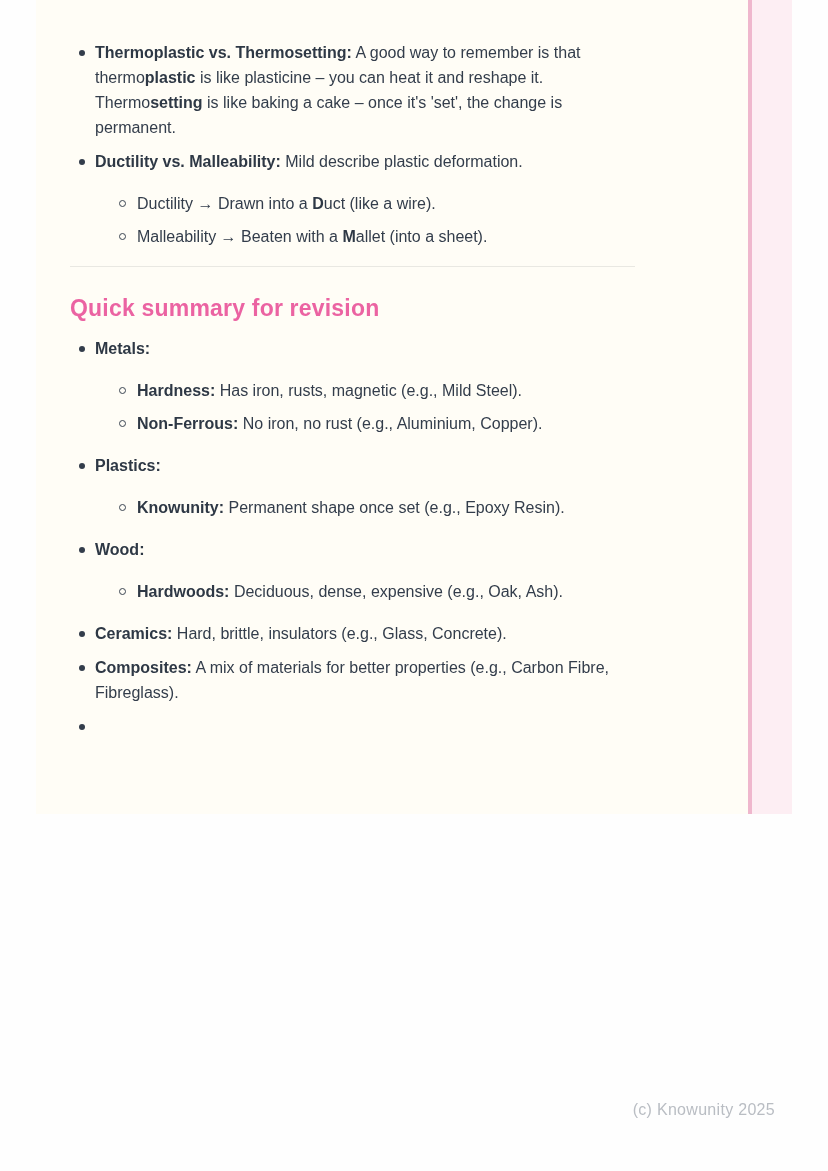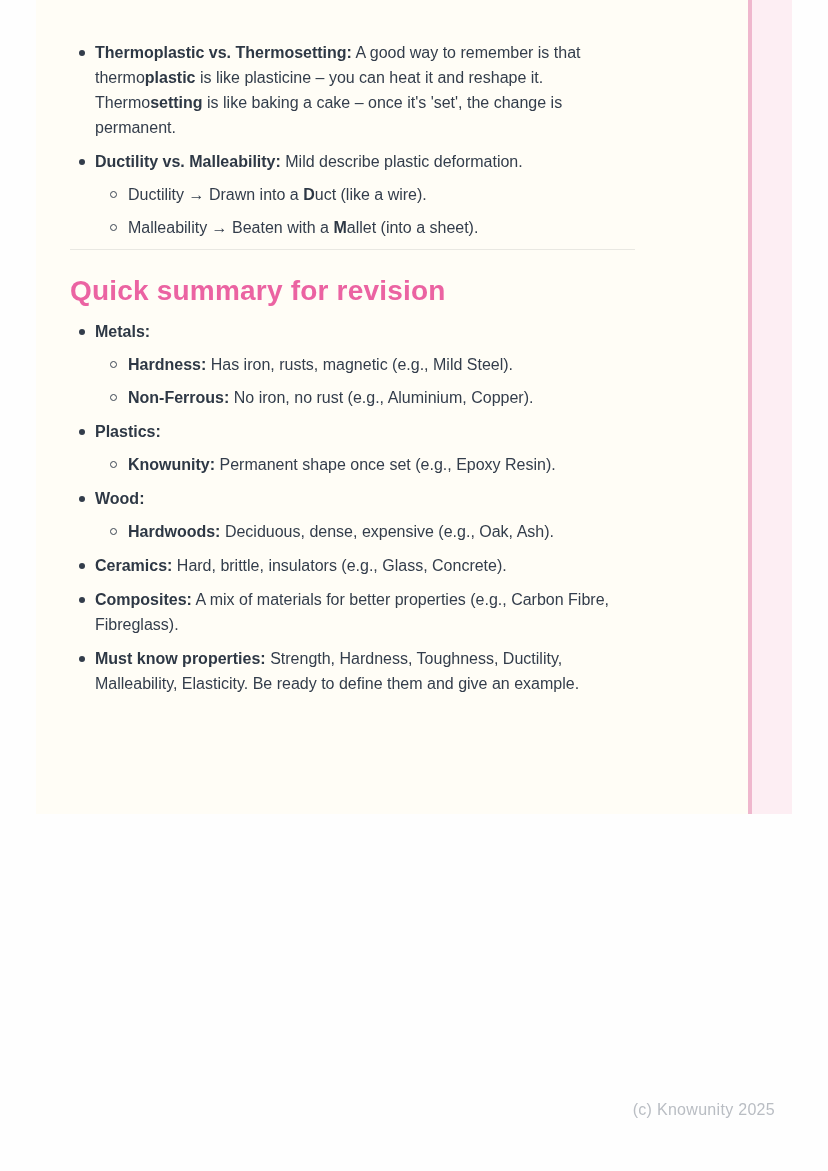--- a/index.html
+++ b/index.html
@@ -46,21 +46,21 @@
     list-style: none;
     margin: 0;
     padding: 0;
   }
   ul.list li {
     position: relative;
     padding-left: 25px;
   }
   li.li1 { margin-bottom: 9px; }
   li.li2 { margin-bottom: 8px; }
-  ul.sub { margin: 8px; padding: 0; }
+  ul.sub { margin: 17px; padding: 0; }
   .li1 > .marker {
     position: absolute;
     left: 9px;
     top: 10px;
     width: 6px;
     height: 6px;
     border-radius: 50%;
     background: #333d4b;
   }
   .li2 > .marker {
@@ -75,21 +75,21 @@
   }
   strong { font-weight: bold; color: #2e3845; }
   hr.divider {
     border: none;
     border-top: 1px solid #e9e8e2;
     width: 565px;
     margin: 9px 0 26px 0;
   }
   h2.heading {
     margin: 0 0 13px 0;
-    font-size: 28px;
+    font-size: 23px;
     line-height: 30px;
     font-weight: bold;
     color: #eb63a2;
     letter-spacing: 0.2px;
   }
   .footer {
     position: absolute;
     top: 1103px;
     right: 53px;
     font-size: 16px;
@@ -120,18 +120,18 @@
               <li class="li2"><span class="marker"></span><span><strong>Non-Ferrous:</strong><span> No iron, no rust (e.g., Aluminium, Copper).</span></span></li>
             </ul></li>
           <li class="li1"><span class="marker"></span><span><strong>Plastics:</strong></span><ul class="list sub">
               <li class="li2"><span class="marker"></span><span><strong>Knowunity:</strong><span> Permanent shape once set (e.g., Epoxy Resin).</span></span></li>
             </ul></li>
           <li class="li1"><span class="marker"></span><span><strong>Wood:</strong></span><ul class="list sub">
               <li class="li2"><span class="marker"></span><span><strong>Hardwoods:</strong><span> Deciduous, dense, expensive (e.g., Oak, Ash).</span></span></li>
             </ul></li>
           <li class="li1"><span class="marker"></span><span><strong>Ceramics:</strong><span> Hard, brittle, insulators (e.g., Glass, Concrete).</span></span></li>
           <li class="li1"><span class="marker"></span><span><strong>Composites:</strong><span> A mix of materials for better properties (e.g., Carbon Fibre,</span><br><span>Fibreglass).</span></span></li>
-          <li class="li1"><span class="marker"></span><span><strong>Must know properties:</strong><span> Strength, Hardness, Toughness, Ductility,</span><br><span>Malleability, Elasticity. Be ready to define them and give an example.</span></span></li>
+          <li class="li1"><span class="marker"></span></li>
         </ul>
     </div>
   </div>
   <div class="footer" style="color: rgb(185, 189, 195);">(c) Knowunity 2025</div>
 </div>
 
 </body></html>

